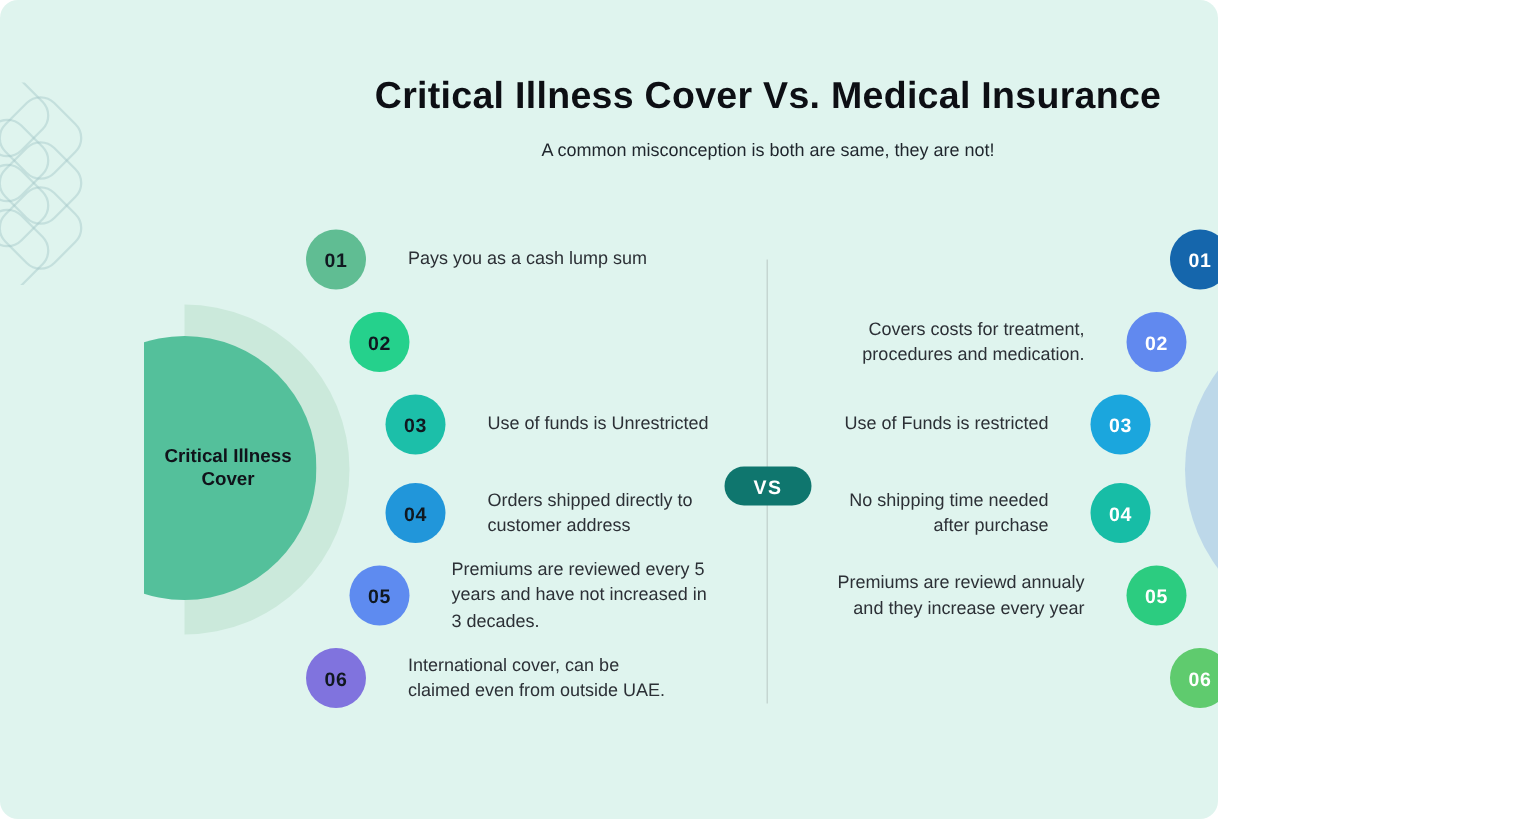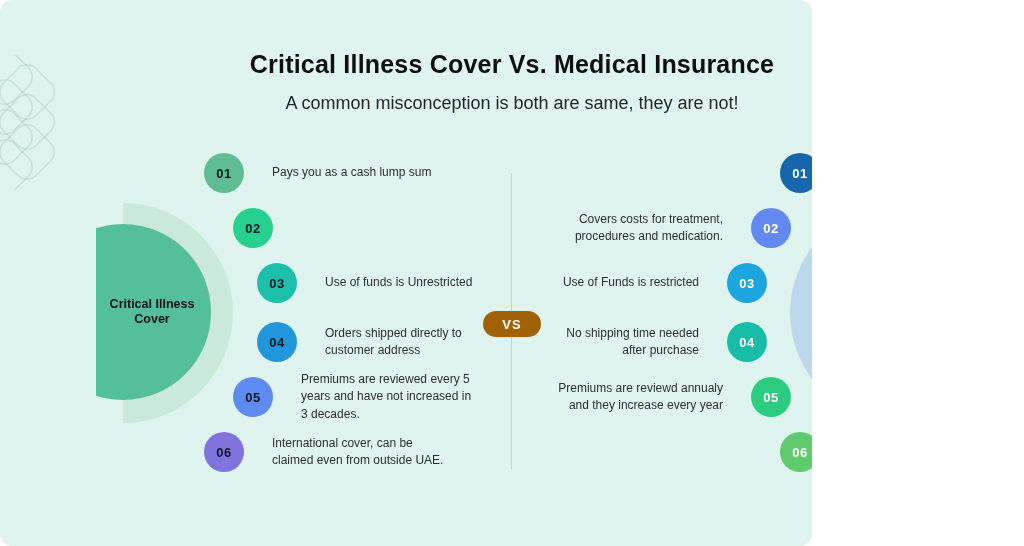--- a/index.html
+++ b/index.html
@@ -11,21 +11,21 @@
     font-family:"Liberation Sans", sans-serif;
   }
   
   .title{
     position:absolute;top:50px;left:0;width:1024px;
     text-align:center;font-size:25px;font-weight:800;
     color:#0d0f14;letter-spacing:.2px;margin:0;
   }
   .subtitle{
     position:absolute;top:93px;left:0;width:1024px;
-    text-align:center;font-size:18px;color:#1f252c;margin:0;
+    text-align:center;font-size:12px;color:#1f252c;margin:0;
   }
   
   .logo{position:absolute;left:917px;top:31px;width:64px;height:64px;}
   
   .deco{position:absolute;pointer-events:none;}
   .deco-tl{left:0;top:55px;}
   .deco-br{left:940px;top:368px;}
   .deco rect{fill:none;stroke:#9fc3c6;stroke-opacity:.42;stroke-width:1.5;}
   
   .semi-back-left{
@@ -129,21 +129,21 @@
 Cover</div>
 
   <div class="semi-back-right" style="background-color: rgb(189, 216, 233);"></div>
   <div class="semi-front-right-wrap">
     <div class="big-circle" style="background-color: rgb(21, 104, 174);"></div>
   </div>
   <div class="panel-label right">Medical
 Insurance</div>
 
   <div class="divider" style="background-color: rgb(197, 214, 209);"></div>
-  <div class="vs-badge" style="background-color: #a16207;">VS</div>
+  <div class="vs-badge" style="background-color: #0f766e;">VS</div>
 
   <div class="item side-left r1 xa">
     <div class="badge" style="background-color: rgb(96, 189, 147);">01</div>
     <div class="txt">Pays you as a cash lump sum</div>
   </div>
   <div class="item side-left r2 xb">
     <div class="badge" style="background-color: rgb(37, 209, 140);">02</div>
   </div>
   <div class="item side-left r3 xc">
     <div class="badge" style="background-color: rgb(28, 191, 169);">03</div>

